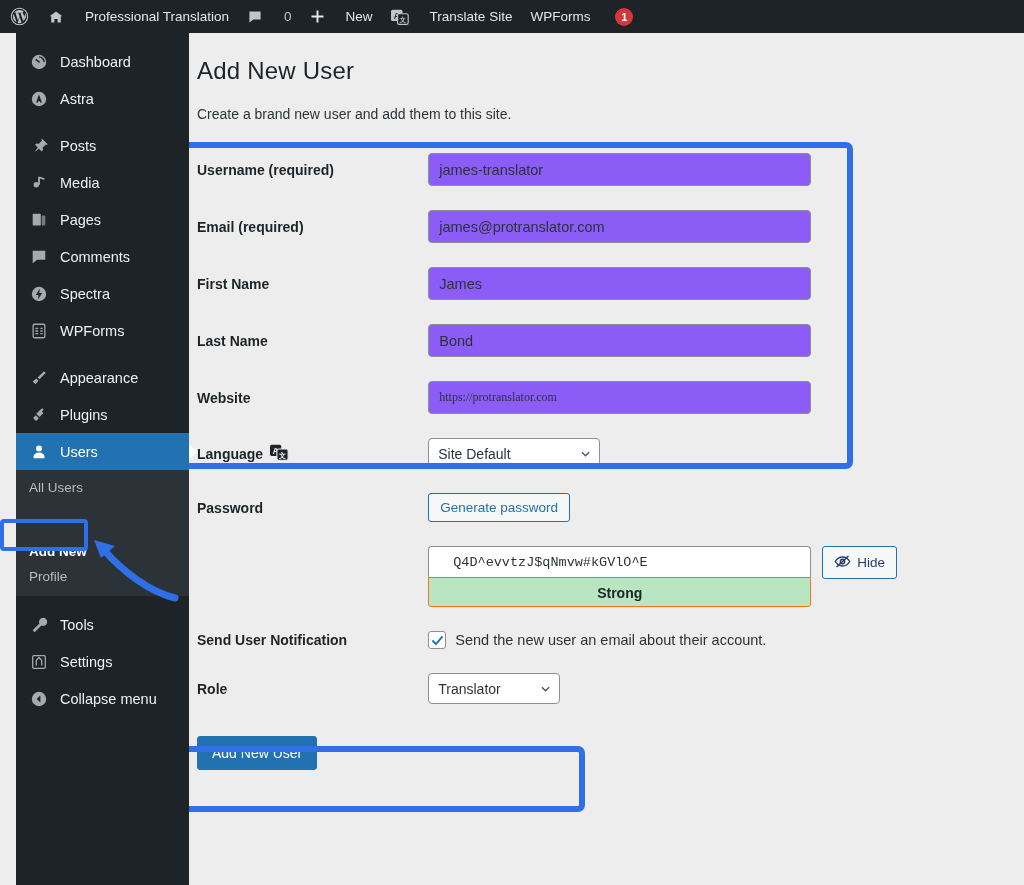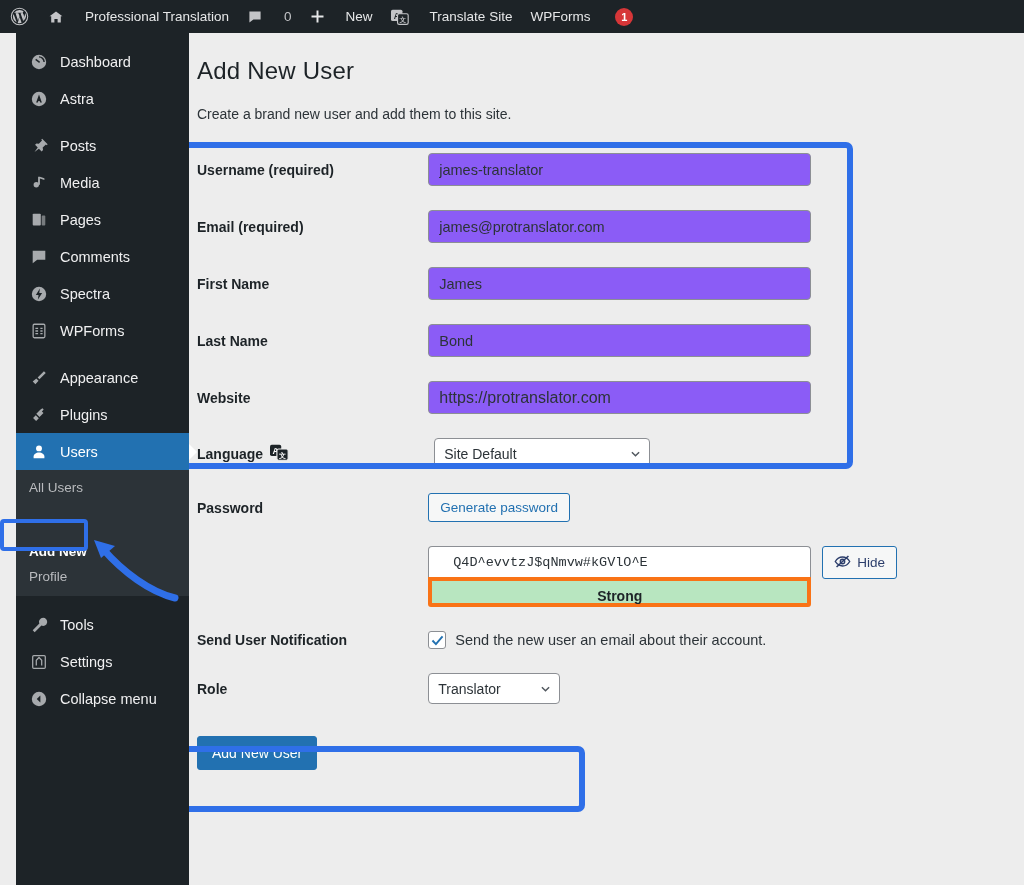--- a/index.html
+++ b/index.html
@@ -99,35 +99,35 @@
   }
   table.form-table td { padding: 12px 0; vertical-align: middle; }
 
   .txt {
     width: 383px; height: 33px; padding: 4px 10px;
     border: 1px solid #8c8f94; border-radius: 4px;
     background: #8b5cf6; color: #2c3338; font-size: 14.5px;
     font-family: "Liberation Sans", sans-serif;
     box-shadow: 0 0 0 transparent;
   }
-  .txt.mono { font-family: Liberation Sans, sans-serif; font-size: 16px; }
+  .txt.mono { font-family: Liberation Serif, serif; font-size: 12px; }
 
   select.sel {
     height: 31px; padding: 2px 30px 2px 9px;
     border: 1px solid #8c8f94; border-radius: 4px;
     background: #fff; color: #2c3338; font-size: 14px;
     font-family: "Liberation Sans", sans-serif;
     appearance: none; -webkit-appearance: none;
   }
   .sel-wrap { position: relative; display: inline-block; }
   .sel-wrap .chev {
     position: absolute; right: 10px; top: 50%; margin-top: -3px;
     width: 9px; height: 6px; pointer-events: none;
   }
-  #lang-select { width: 216px; margin-left: 6px; }
+  #lang-select { width: 172px; }
   #role-select { width: 132px; }
 
   .btn-secondary {
     display: inline-block; padding: 6px 11px;
     background: #f6f7f7; border: 1px solid #2271b1; border-radius: 3px;
     color: #2271b1; font-size: 13.5px; font-family: "Liberation Sans", sans-serif;
   }
   .btn-primary {
     display: inline-block; padding: 8px 14px;
     background: #2271b1; border: 1px solid #2271b1; border-radius: 3px;
@@ -137,21 +137,21 @@
   .pw-row { display: flex; align-items: flex-start; gap: 11px; }
   .pw-stack { width: 383px; }
   .pw-input {
     width: 383px; height: 31px; padding: 4px 24px;
     border: 1px solid #8c8f94; border-bottom: none; border-radius: 4px 4px 0 0;
     background: #fff; color: #2c3338;
     font-family: "Liberation Mono", monospace; font-size: 13.5px;
   }
   .pw-strength {
     width: 383px; height: 30px; line-height: 30px; text-align: center;
-    background: #b8e6c0; border: 4px solid #f97316;
+    background: #b8e6c0; border: 1px solid #f97316;
     font-size: 14px; font-weight: bold; color: #1d2327; border-radius: 0 0 3px 3px;
   }
   .btn-hide {
     display: inline-flex; align-items: center; gap: 6px;
     padding: 6px 11px; background: #f6f7f7;
     border: 1px solid #2271b1; border-radius: 3px;
     color: #2c3e6b; font-size: 13.5px; height: 33px;
   }
 
   .checkbox-row { display: flex; align-items: center; gap: 9px; }

